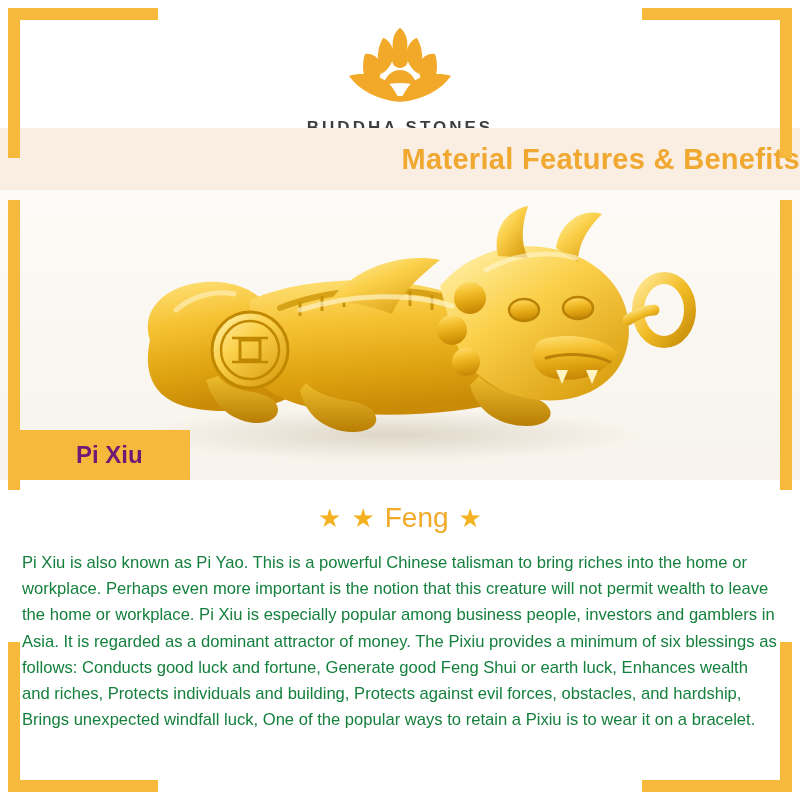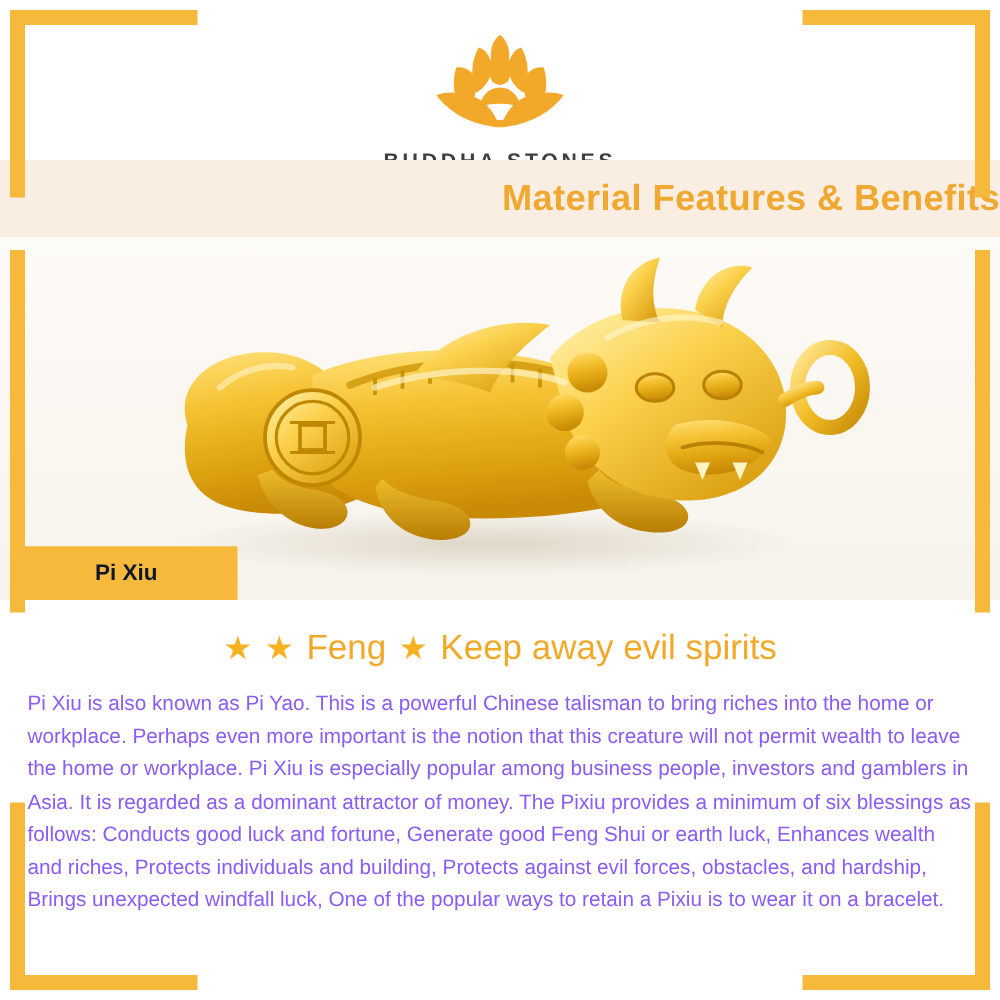--- a/index.html
+++ b/index.html
@@ -92,22 +92,22 @@
     position: absolute;
     left: 0; top: 0; right: 0; bottom: 0;
   }
 
   
   .caption-tab {
     position: absolute;
     left: 20px;
     bottom: 0;
     background: #f6b93b;
-    color: #0f172a;
-    font-size: 18px;
+    color: #701a75;
+    font-size: 24px;
     font-weight: bold;
     padding: 11px 26px 11px 56px;
     width: 170px;
     box-sizing: border-box;
     z-index: 4;
   }
 
   
   .benefits {
     text-align: center;
@@ -131,21 +131,21 @@
     color: #f2a92a;
     font-weight: normal;
     white-space: nowrap;
   }
 
   
   .body-text {
     padding: 8px 22px 18px 22px;
     font-size: 16.6px;
     line-height: 1.58;
-    color: #8b5cf6;
+    color: #15803d;
     text-align: left;
   }
 
   
   .bottom-strip-left {
     position: absolute;
     left: 8px;
     bottom: 8px;
     width: 12px;
     height: 150px;
@@ -306,21 +306,20 @@
     </div>
     <div class="caption-tab">Pi Xiu</div>
   </div>
 
   <div class="benefits">
     <div class="benefits-line">
       <span class="star">★</span>
       <span class="star">★</span>
       <span class="benefit-word">Feng</span>
       <span class="star">★</span>
-      <span class="benefit-word">Keep away evil spirits</span>
     </div>
   </div>
 
   <div class="body-text">Pi Xiu is also known as Pi Yao. This is a powerful Chinese talisman to bring riches into the home or workplace. Perhaps even more important is the notion that this creature will not permit wealth to leave the home or workplace. Pi Xiu is especially popular among business people, investors and gamblers in Asia. It is regarded as a dominant attractor of money. The Pixiu provides a minimum of six blessings as follows: Conducts good luck and fortune, Generate good Feng Shui or earth luck, Enhances wealth and riches, Protects individuals and building, Protects against evil forces, obstacles, and hardship, Brings unexpected windfall luck, One of the popular ways to retain a Pixiu is to wear it on a bracelet.</div>
 
   <div class="bottom-strip-left"></div>
   <div class="bottom-strip-bl"></div>
   <div class="bottom-strip-right"></div>
   <div class="bottom-strip-br"></div>
 

